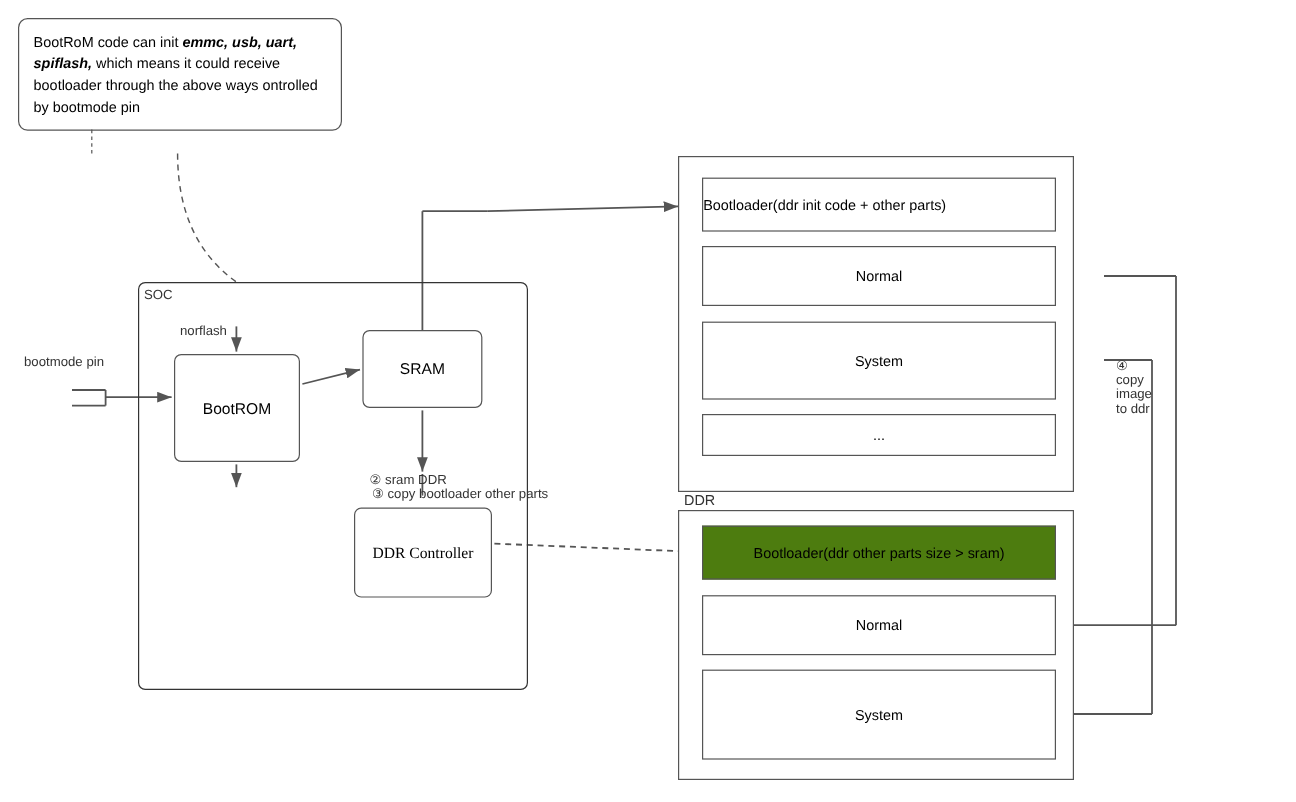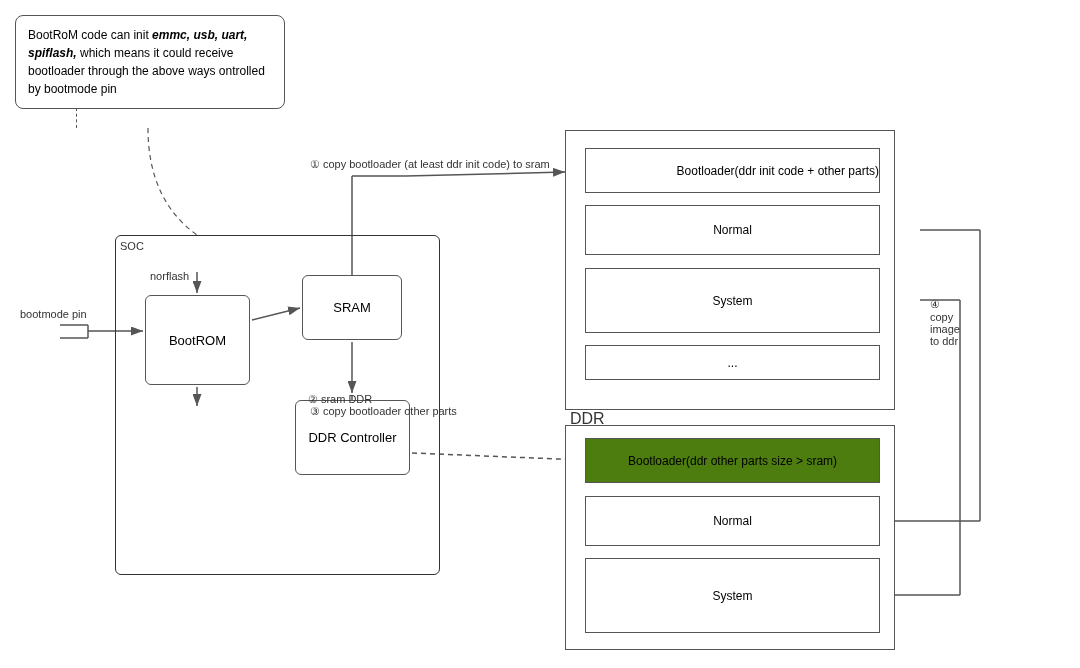--- a/index.html
+++ b/index.html
@@ -89,24 +89,25 @@
     
     .sram-box {
       top: 275px;
       left: 302px;
       width: 100px;
       height: 65px;
       justify-content: center;
     }
     
     .ddr-ctrl-box {
-      top: 400px;
+      top: 423px;
       left: 295px;
       width: 115px;
       height: 75px;
+      font-family: Liberation Serif, serif;
     }
     
     .norflash-label {
       position: absolute;
       top: 270px;
       left: 150px;
       font-size: 11px;
       color: #333;
     }
 
@@ -133,21 +134,21 @@
     .emmc-bootloader {
       position: absolute;
       top: 148px;
       left: 585px;
       width: 295px;
       height: 45px;
       border: 1.5px solid #555;
       background: #fff;
       display: flex;
       align-items: center;
-      justify-content: flex-end;
+      justify-content: flex-start;
       font-size: 12px;
     }
     .emmc-normal {
       position: absolute;
       top: 205px;
       left: 585px;
       width: 295px;
       height: 50px;
       border: 1.5px solid #555;
       background: #fff;
@@ -190,21 +191,21 @@
       left: 565px;
       width: 330px;
       height: 225px;
       border: 1.5px solid #555;
       background: #fff;
     }
     .ddr-label {
       position: absolute;
       top: 410px;
       left: 570px;
-      font-size: 16px;
+      font-size: 12px;
       color: #333;
     }
 
     
     .ddr-bootloader {
       position: absolute;
       top: 438px;
       left: 585px;
       width: 295px;
       height: 45px;
@@ -356,23 +357,22 @@
   <div class="ddr-bootloader">
     <span>Bootloader(ddr other parts size &gt; sram)</span>
   </div>
   <div class="ddr-normal">
     <span>Normal</span>
   </div>
   <div class="ddr-system">
     <span>System</span>
   </div>
 
-  <div class="annotation" style="top: 308px; left: 20px;">bootmode pin</div>
-
-  <div class="annotation" style="top: 158px; left: 310px;">① copy bootloader (at least ddr init code) to sram</div>
+  <div class="annotation" style="top: 296px; left: 20px;">bootmode pin</div>
+
 
   <div class="annotation" style="top: 393px; left: 308px;">② sram DDR</div>
 
   <div class="annotation" style="top: 400px; left: 310px;"></div>
 
   <div class="annotation" style="top: 405px; left: 310px; text-align: right;">③ copy bootloader other parts</div>
 
   <div class="annotation" style="top: 298px; left: 930px;">④ copy image to ddr</div>
 
 </div>

